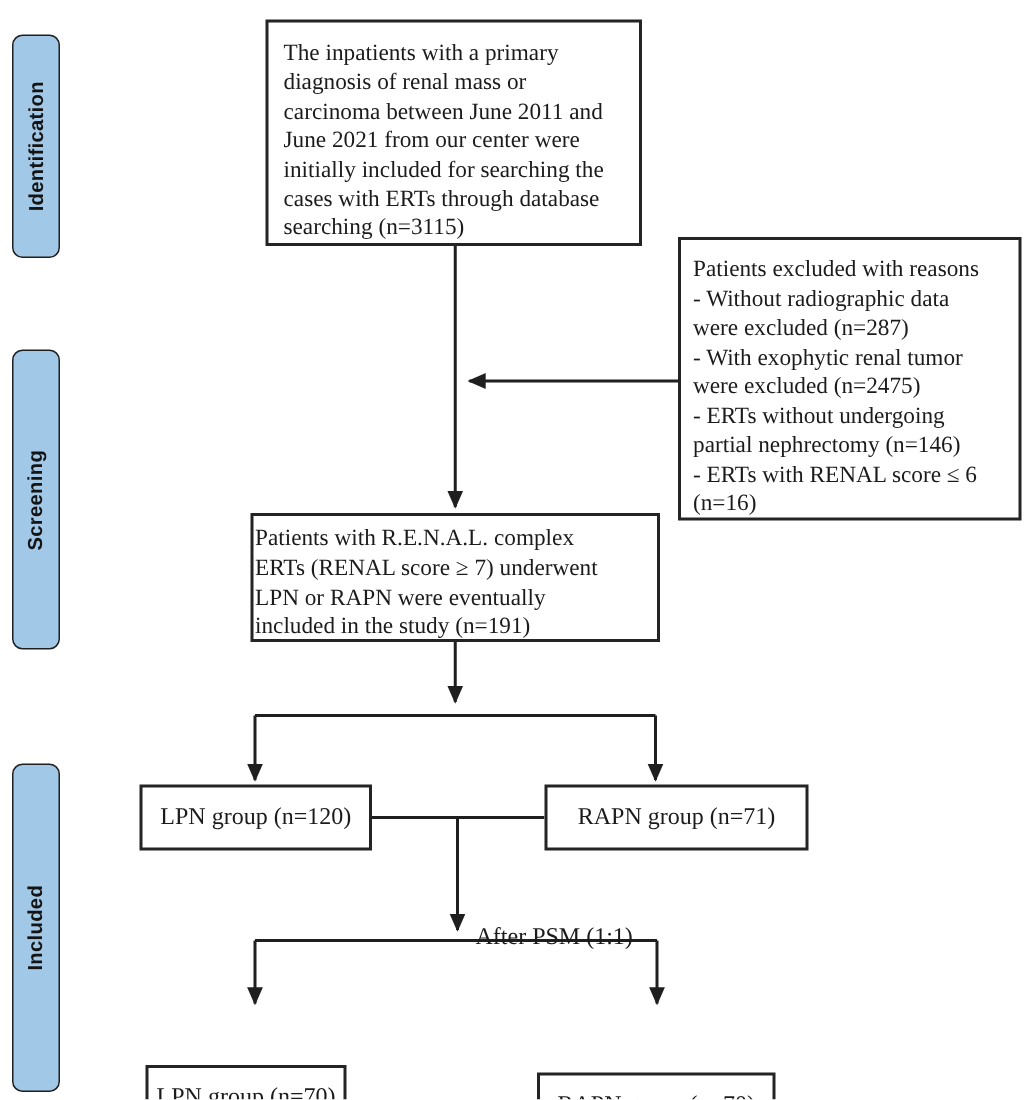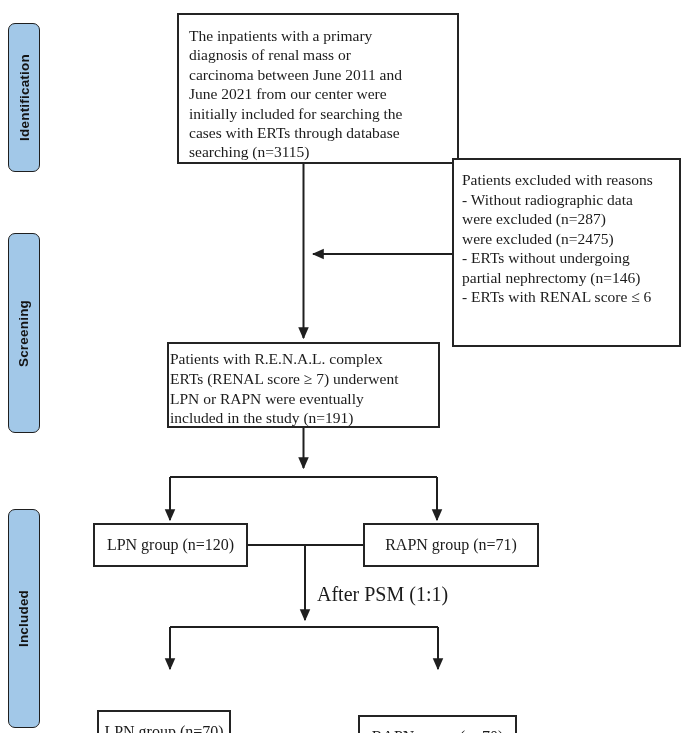--- a/index.html
+++ b/index.html
@@ -45,39 +45,39 @@
   
   .box {
     position: absolute;
     background: #ffffff;
     border: 2px solid #242424;
     box-sizing: border-box;
     z-index: 2;
     font-size: 15.5px;
   }
   .tline { white-space: nowrap; }
-  #box-initial  { left: 177px; top: 13px;  width: 282px; height: 151px; padding: 11px 4px 0 10px; line-height: 19.4px; }
+  #box-initial  { left: 177px; top: 13px;  width: 251px; height: 151px; padding: 11px 4px 0 10px; line-height: 19.4px; }
   #box-excluded { left: 452px; top: 158px; width: 229px; height: 189px; padding: 10px 2px 0 8px;  line-height: 19.5px; }
   #box-eligible { left: 167px; top: 342px; width: 273px; height: 86px;  padding: 5px 4px 0 1px;  line-height: 19.8px; }
   .group-box {
     display: flex;
     align-items: center;
     justify-content: center;
     font-size: 16px;
     text-align: left;
   }
   #box-lpn120 { left: 93px;  top: 523px; width: 155px; height: 44px; }
   #box-rapn71 { left: 363px; top: 523px; width: 176px; height: 44px; }
   #box-lpn70  { left: 97px;  top: 710px; width: 134px; height: 43px; text-decoration: underline; }
   #box-rapn70 { left: 358px; top: 673px; width: 159px; height: 43px; margin-top: 42px; }
   .psm-label {
     position: absolute;
     left: 317px;
-    top: 583px;
-    font-size: 20px;
+    top: 616px;
+    font-size: 16px;
     z-index: 2;
     white-space: nowrap;
   }
 </style>
 </head>
 <body>
 
 <div class="canvas">
 
   <svg class="connectors" viewBox="0 0 685 733" xmlns="http://www.w3.org/2000/svg">
@@ -118,24 +118,26 @@
     <div class="tline">June 2021 from our center were</div>
     <div class="tline">initially included for searching the</div>
     <div class="tline">cases with ERTs through database</div>
     <div class="tline">searching (n=3115)</div>
   </div>
 
   <div class="box" id="box-excluded">
     <div class="tline">Patients excluded with reasons</div>
     <div class="tline">- Without radiographic data</div>
     <div class="tline">were excluded (n=287)</div>
+    <div class="tline">- With exophytic renal tumor</div>
     <div class="tline">were excluded (n=2475)</div>
     <div class="tline">- ERTs without undergoing</div>
     <div class="tline">partial nephrectomy (n=146)</div>
     <div class="tline">- ERTs with RENAL score ≤ 6</div>
+    <div class="tline">(n=16)</div>
   </div>
 
   <div class="box" id="box-eligible">
     <div class="tline">Patients with R.E.N.A.L. complex</div>
     <div class="tline">ERTs (RENAL score ≥ 7) underwent</div>
     <div class="tline">LPN or RAPN were eventually</div>
     <div class="tline">included in the study (n=191)</div>
   </div>
 
   <div class="box group-box" id="box-lpn120">LPN group (n=120)</div>

